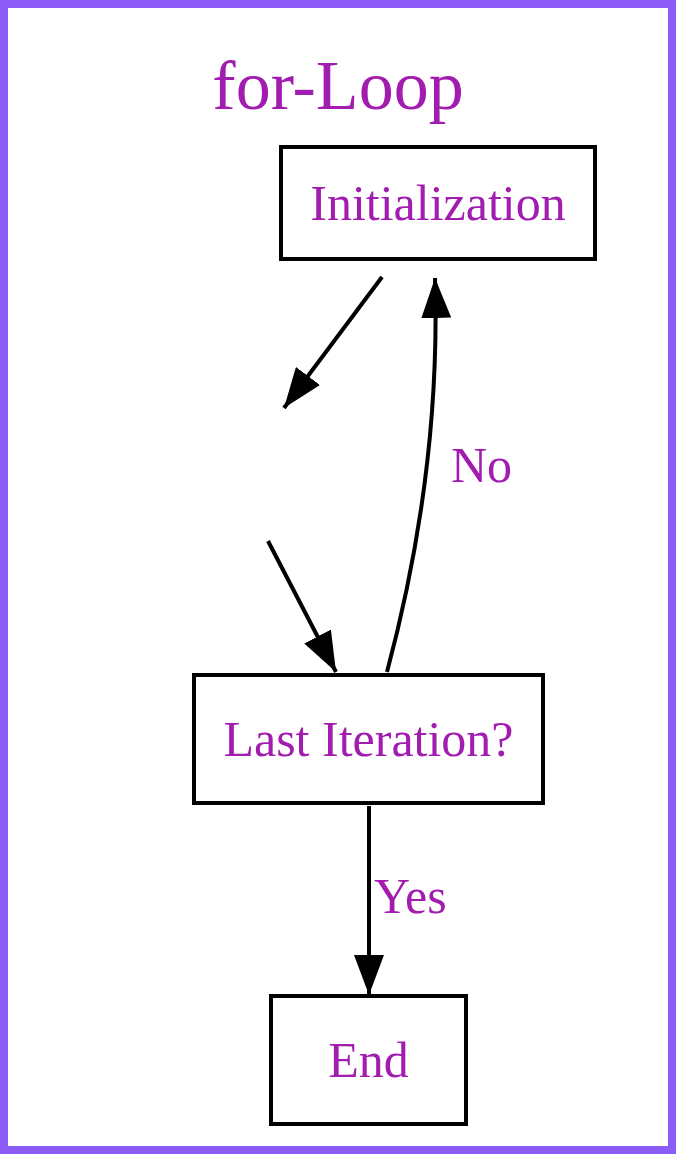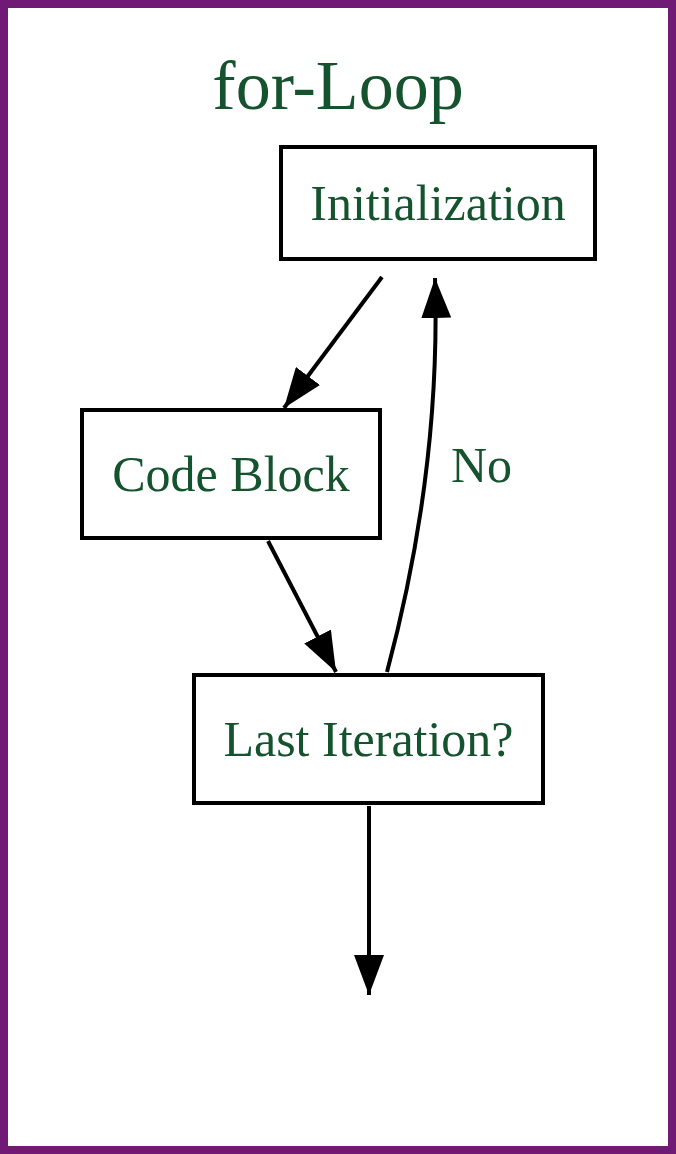--- a/index.html
+++ b/index.html
@@ -6,24 +6,24 @@
     margin: 0;
     padding: 0;
     background: #ffffff;
   }
   .canvas {
     position: relative;
     width: 676px;
     height: 1154px;
     box-sizing: border-box;
     background: #ffffff;
-    border: 8px solid #701a75;
+    border: 8px solid #8b5cf6;
     overflow: hidden;
     font-family: "Liberation Serif", "DejaVu Serif", serif;
-    color: #14532d;
+    color: #a21caf;
   }
   .title {
     position: absolute;
     left: 0;
     top: 40px;
     width: 660px;
     text-align: center;
     font-size: 70px;
     line-height: 76px;
     font-weight: normal;
@@ -78,24 +78,25 @@
     <path d="M374,269 L276,400" stroke="#000000" stroke-width="4" fill="none" marker-end="url(#arrowhead)"></path>
     <path d="M260,533 L328,664" stroke="#000000" stroke-width="4" fill="none" marker-end="url(#arrowhead)"></path>
     <path d="M379,664 Q433,462 427,270" stroke="#000000" stroke-width="4" fill="none" marker-end="url(#arrowhead)"></path>
     <path d="M361,798 L361,987" stroke="#000000" stroke-width="4" fill="none" marker-end="url(#arrowhead)"></path>
   </svg>
 
   <div class="node node-initialization">
     <span>Initialization</span>
   </div>
 
-  <div class="node node-code-block">
-    <span>Code Block</span>
-  </div>
 
   <div class="node node-last-iteration">
     <span>Last Iteration?</span>
   </div>
 
+  <div class="node node-end">
+    <span>End</span>
+  </div>
 
   <div class="edge-label edge-label-no">No</div>
+  <div class="edge-label edge-label-yes">Yes</div>
 
 </div>
 
 </body></html>

